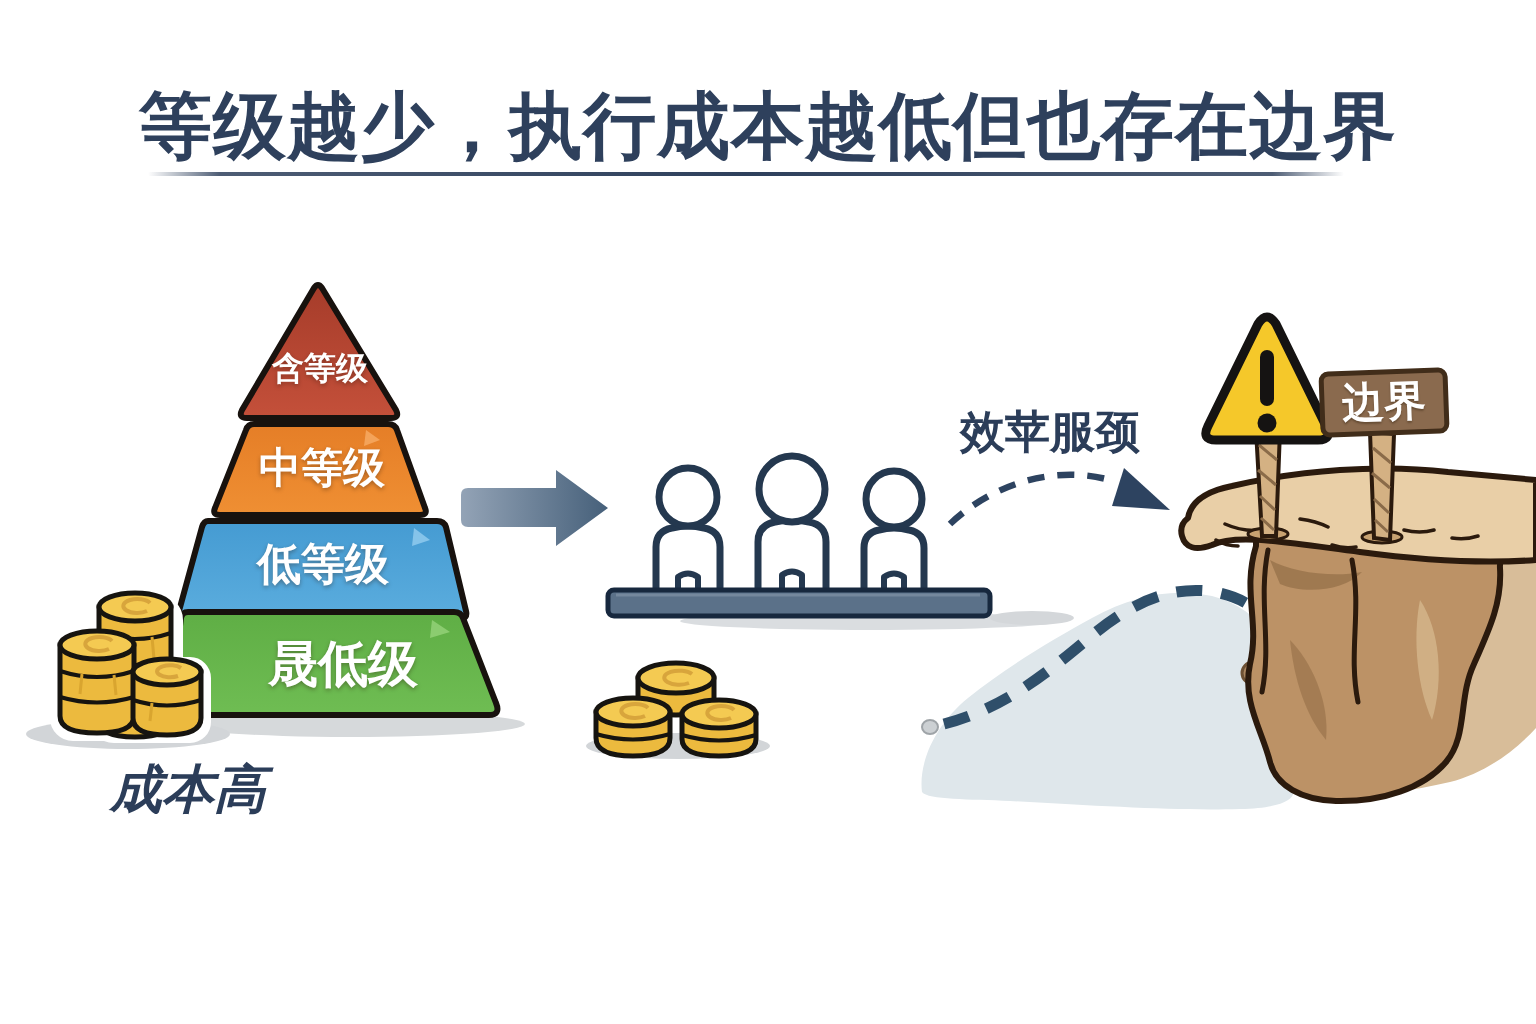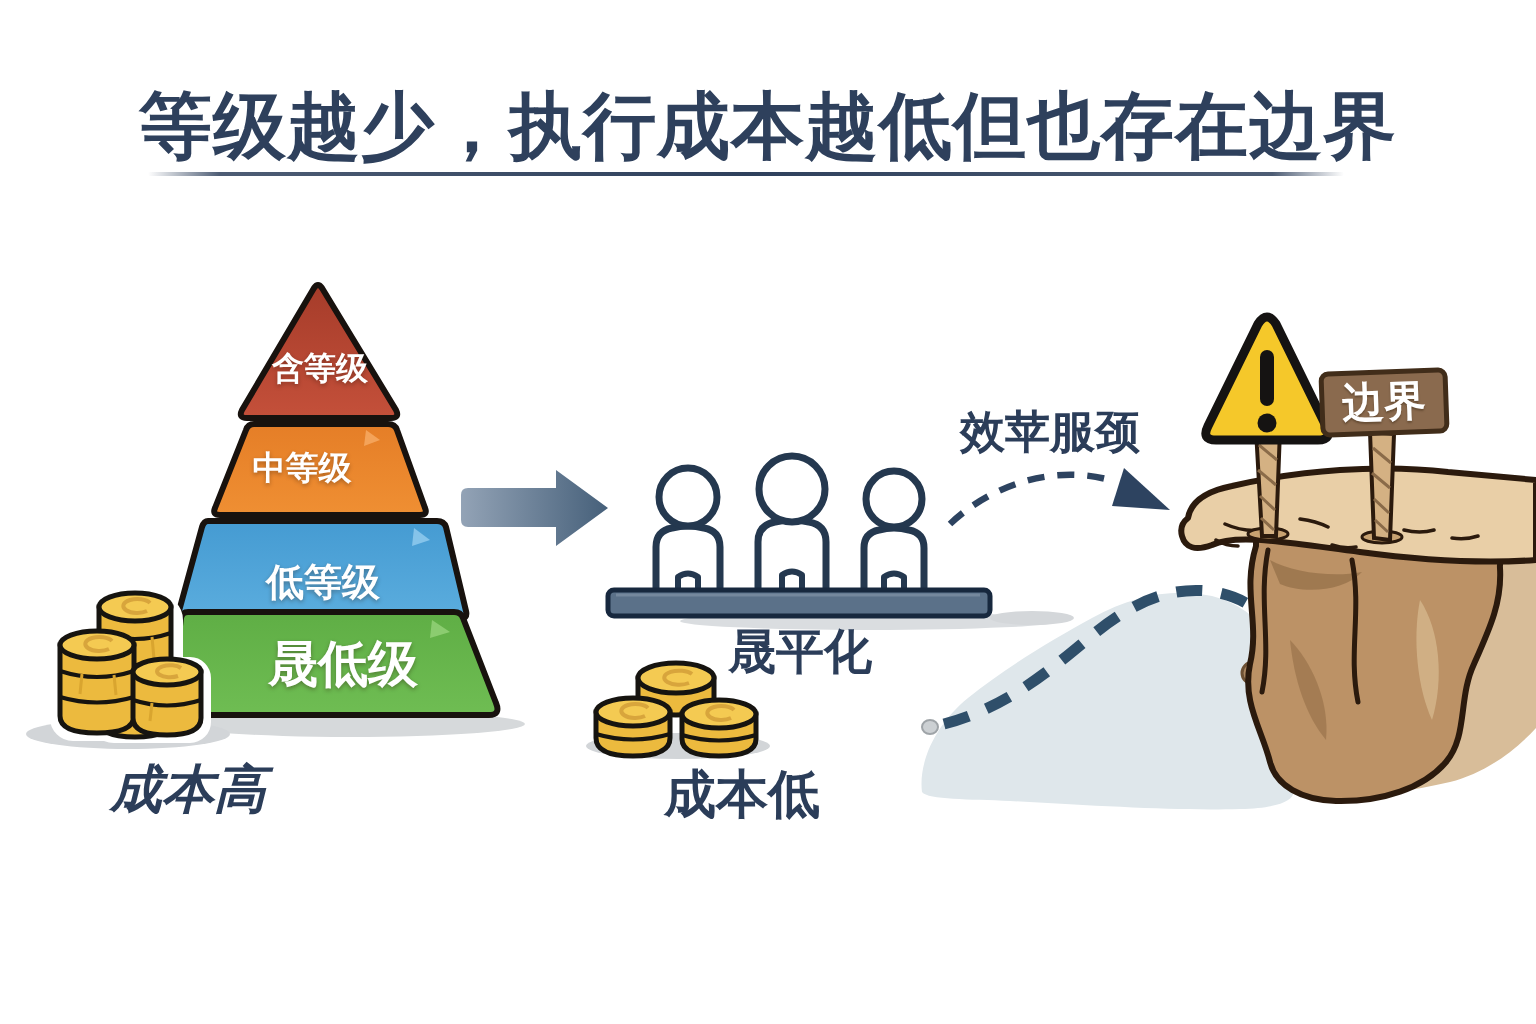--- a/index.html
+++ b/index.html
@@ -201,24 +201,22 @@
   <g>
     <path d="M 950,524 C 990,486 1052,464 1110,480" fill="none" stroke="#2d4360" stroke-width="6.5" stroke-dasharray="17 13"></path>
     <path d="M 1124,468 L 1170,510 L 1112,506 Z" fill="#2d4360"></path>
   </g>
 </svg>
 
 <div class="title">等级越少，执行成本越低但也存在边界</div>
 <div class="underline"></div>
 
 <div class="label lvl" style="left:320px;top:368px;font-size:32px;">含等级</div>
-<div class="label lvl" style="left:302px;top:468px;font-size:33px;font-family:Liberation Serif, serif;">中等级</div>
-<div class="label lvl" style="left:323px;top:582px;font-size:38px;">低等级</div>
+<div class="label lvl" style="left:322px;top:468px;font-size:42px;">中等级</div>
+<div class="label lvl" style="left:323px;top:564px;font-size:44px;">低等级</div>
 <div class="label lvl" style="left:343px;top:664px;font-size:50px;">晟低级</div>
 
 <div class="label navy" style="left:188px;top:789px;font-size:52px;font-style:italic;">成本高</div>
-<div class="label navy" style="left:742px;top:794px;font-size:52px;">成本低</div>
-<div class="label navy" style="left:800px;top:652px;font-size:48px;">晟平化</div>
 
 <div class="label navy" style="left:1050px;top:431px;font-size:45px;">效苹服颈</div>
 <div class="label sign-text" style="left:1384px;top:402px;font-size:42px;">边界</div>
 
 </div>
 
 </body></html>

